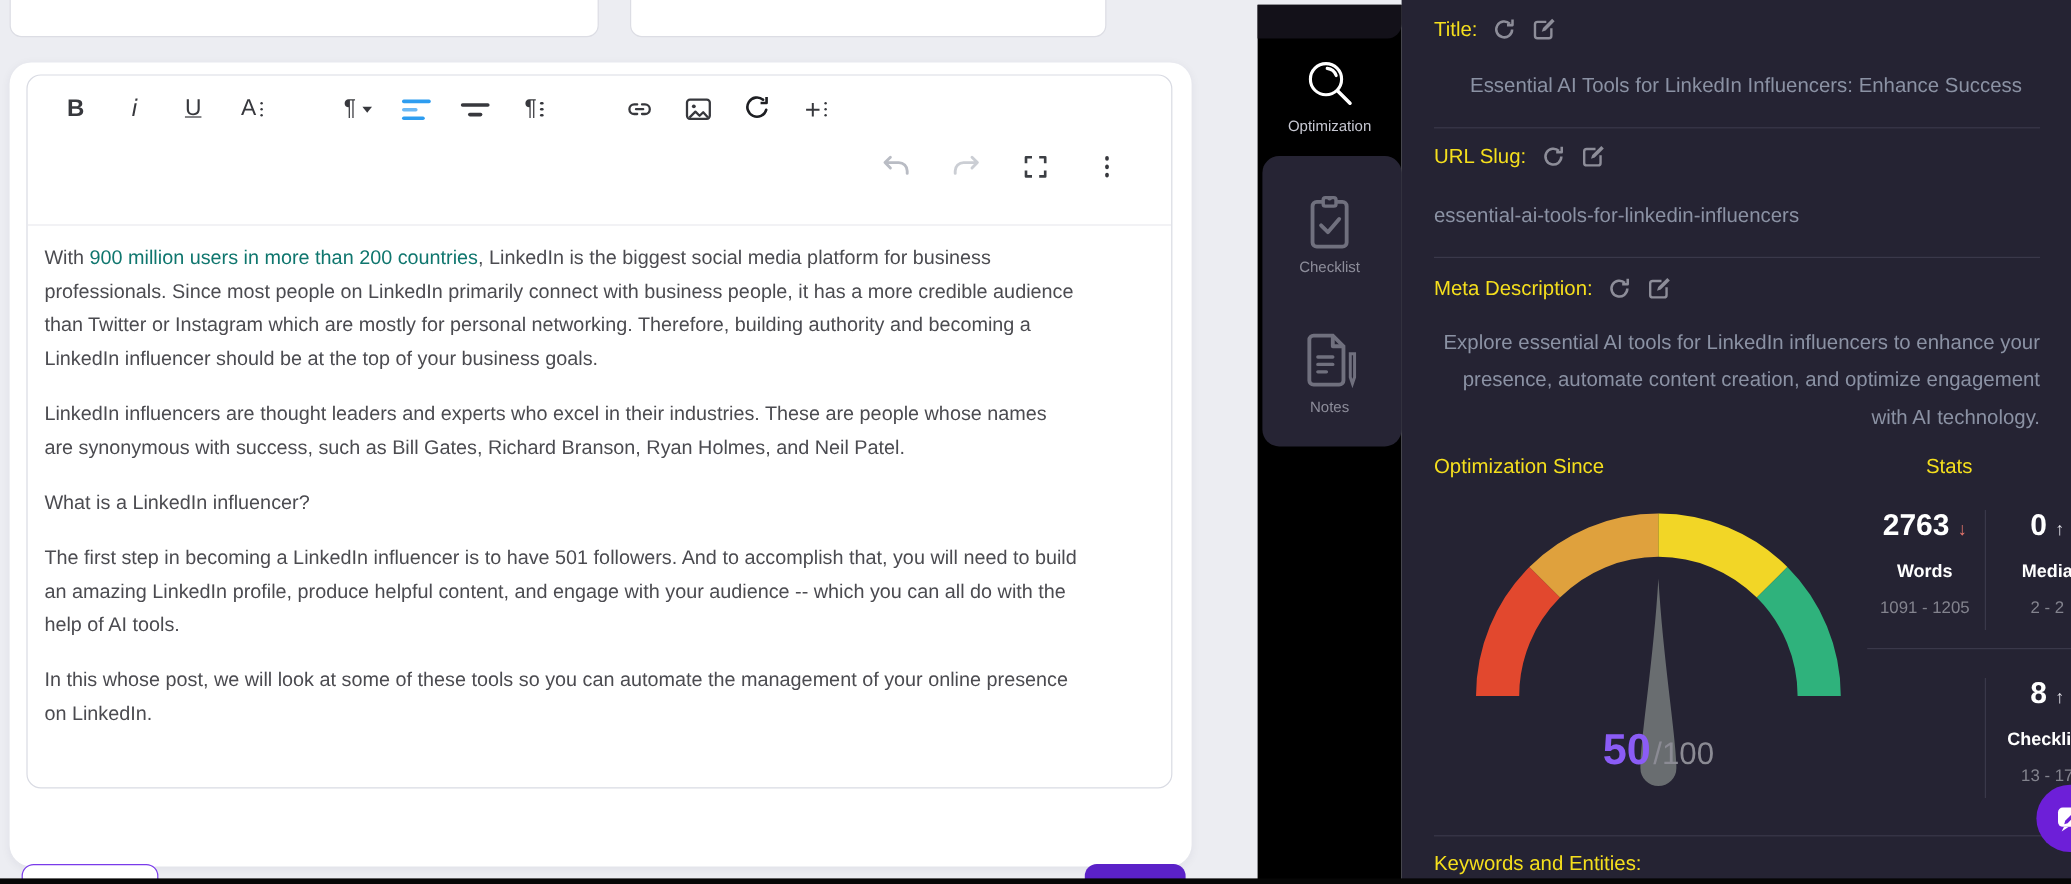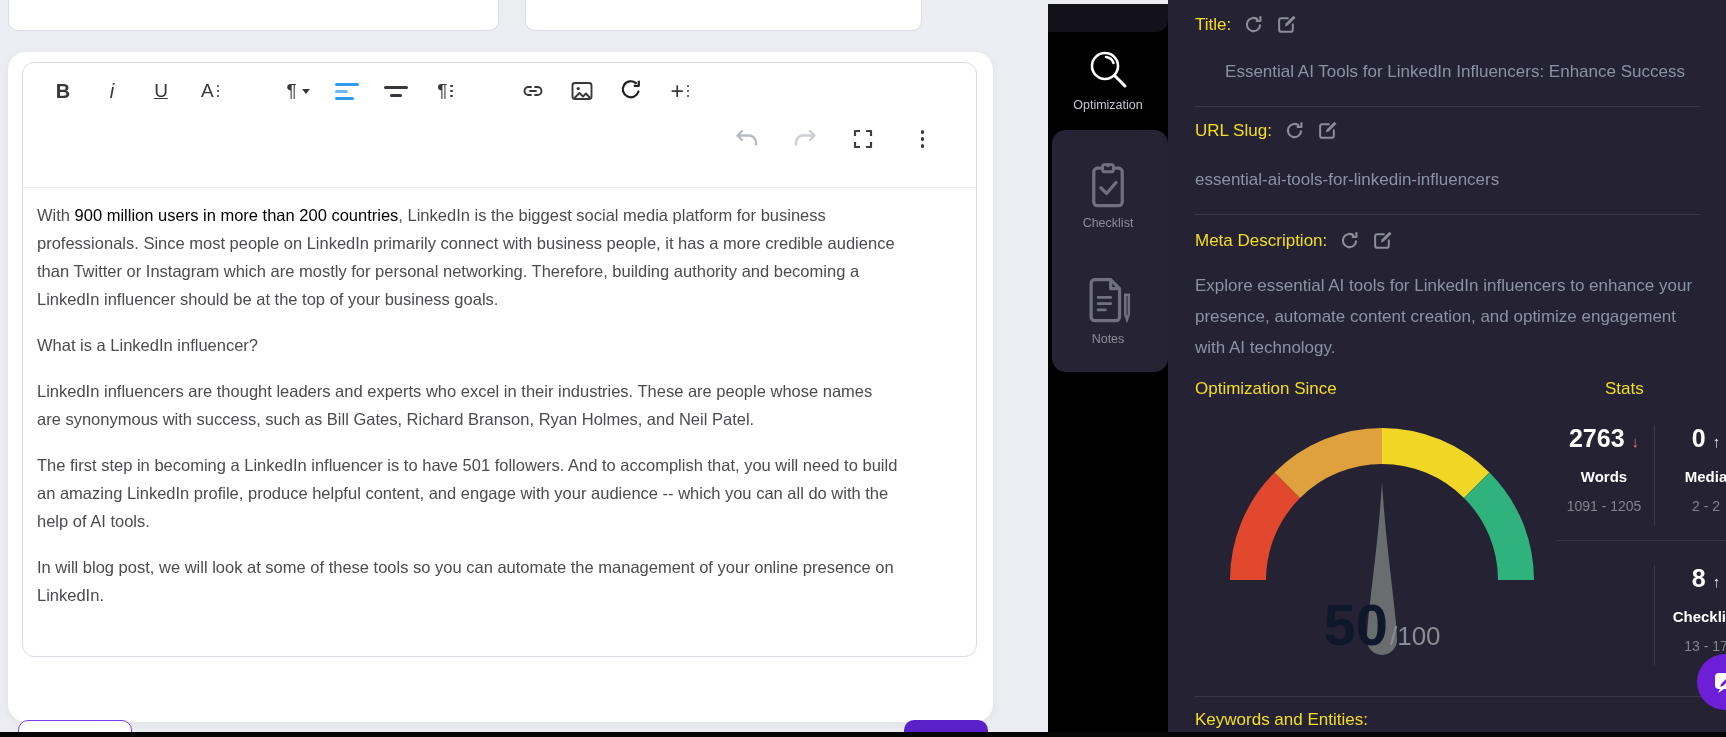--- a/index.html
+++ b/index.html
@@ -32,21 +32,21 @@
   .bars{display:flex;flex-direction:column;gap:4px;align-items:flex-start;}
   .bars b{height:3px;border-radius:2px;background:#2e9df0;display:block;}
   .bars-c{display:flex;flex-direction:column;gap:5px;align-items:center;}
   .bars-c b{height:3px;border-radius:2px;background:#37383d;display:block;}
   .tb-row2{position:absolute;right:40px;top:62px;display:flex;align-items:center;gap:28px;}
   .tb-div{position:absolute;left:0;top:124px;width:100%;height:1px;background:#e9e9ee;}
 
   .etext{position:absolute;left:14px;top:138px;width:862px;color:#4b4b50;
          font-size:16.5px;line-height:28px;}
   .etext p{margin:0 0 18px 0;}
-  .elink{color:#000000;cursor:pointer;}
+  .elink{color:#0f766e;cursor:pointer;}
 
   
   .btn-delete{position:absolute;left:10px;top:668px;width:112px;height:46px;background:#fff;
               border:1.5px solid #7a3bea;border-radius:10px;color:#6d28d9;font-weight:700;
               font-size:16px;display:flex;align-items:center;justify-content:center;cursor:pointer;}
   .btn-save{position:absolute;left:896px;top:668px;width:84px;height:46px;background:#5b21c8;
             border:none;border-radius:10px;color:#fff;font-weight:700;font-size:16px;
             display:flex;align-items:center;justify-content:center;cursor:pointer;}
 
   .bottom-bar{position:absolute;left:0;top:732px;width:1726px;height:5px;background:#060606;}
@@ -74,21 +74,21 @@
   .stat-val{color:#fff;font-weight:700;font-size:25px;line-height:30px;}
   .stat-arrow-down{color:#e4736b;font-size:15px;font-weight:700;}
   .stat-arrow-up{color:#e8e8ef;font-size:15px;font-weight:700;}
   .stat-label{color:#fff;font-weight:700;font-size:15px;margin-top:11px;}
   .stat-range{color:#83838e;font-size:14px;margin-top:13px;}
   .vdiv{position:absolute;width:1px;background:#3a384a;}
   .hdiv{position:absolute;height:1px;background:#3a384a;}
 
   .score-wrap{position:absolute;left:1282px;top:598px;width:200px;display:flex;
               justify-content:center;align-items:baseline;gap:2px;}
-  .score-big{color:#0f172a;font-weight:700;font-size:58px;line-height:54px;}
+  .score-big{color:#8b5cf6;font-weight:700;font-size:36px;line-height:54px;}
   .score-max{color:#8b8b94;font-size:26px;}
 
   .fab{position:absolute;left:1697px;top:654px;width:56px;height:56px;border-radius:50%;
        background:#6d1fd8;display:flex;align-items:center;justify-content:center;cursor:pointer;}
 </style>
 </head>
 <body>
 
 <div class="app">
 
@@ -192,24 +192,24 @@
               <i style="width:3.5px;height:3.5px;"></i>
               <i style="width:3.5px;height:3.5px;"></i>
           </span>
         </div>
       </div>
 
       <div class="tb-div"></div>
 
       <div class="etext">
         <p><span>With </span><span class="elink">900 million users in more than 200 countries</span><span>, LinkedIn is the biggest social media platform for business professionals. Since most people on LinkedIn primarily connect with business people, it has a more credible audience than Twitter or Instagram which are mostly for personal networking. Therefore, building authority and becoming a LinkedIn influencer should be at the top of your business goals.</span></p>
+        <p>LinkedIn influencers are thought leaders and experts who excel in their industries. These are people whose names are synonymous with success, such as Bill Gates, Richard Branson, Ryan Holmes, and Neil Patel.</p>
         <p>What is a LinkedIn influencer?</p>
-        <p>LinkedIn influencers are thought leaders and experts who excel in their industries. These are people whose names are synonymous with success, such as Bill Gates, Richard Branson, Ryan Holmes, and Neil Patel.</p>
         <p>The first step in becoming a LinkedIn influencer is to have 501 followers. And to accomplish that, you will need to build an amazing LinkedIn profile, produce helpful content, and engage with your audience -- which you can all do with the help of AI tools.</p>
-        <p>In will blog post, we will look at some of these tools so you can automate the management of your online presence on LinkedIn.</p>
+        <p>In this whose post, we will look at some of these tools so you can automate the management of your online presence on LinkedIn.</p>
       </div>
     </div>
 
     <div class="btn-delete">Delete</div>
     <div class="btn-save">Save</div>
   </div>
 
   <div class="strip">
     <div class="strip-topblock"></div>
     <div class="strip-container"></div>
@@ -290,21 +290,21 @@
           <path d="M16.6 2.2v4.4h-4.4" fill="none" stroke="#8d8d99" stroke-width="2" stroke-linejoin="round"></path>
         </svg>
       </span>
       <span class="rowicon">
         <svg width="21" height="21" viewBox="0 0 20 20">
           <path d="M12 4H5a2 2 0 0 0-2 2v9a2 2 0 0 0 2 2h9a2 2 0 0 0 2-2V9" fill="none" stroke="#8d8d99" stroke-width="1.9"></path>
           <path d="M16.6 1.6l2 2-7.2 7.2-3 1 1-3z" fill="#8d8d99"></path>
         </svg>
       </span>
     </div>
-    <div class="gray-val" style="top:270px;width:505px;">Explore essential AI tools for LinkedIn influencers to enhance your presence, automate content creation, and optimize engagement with AI technology.</div>
+    <div class="gray-val" style="top:270px;width:505px;text-align:right;">Explore essential AI tools for LinkedIn influencers to enhance your presence, automate content creation, and optimize engagement with AI technology.</div>
 
     <div class="yellow abs" style="left:27px;top:379px;">Optimization Since</div>
     <div class="yellow abs" style="left:437px;top:379px;">Stats</div>
   </div>
 
   <svg class="abs" style="left:1195px;top:400px;" width="374" height="270" viewBox="0 0 374 270">
     <path d="M35,180 A152,152 0 0 1 79.5,72.5 L105,98 A116,116 0 0 0 71,180 Z" fill="#e2482e"></path>
     <path d="M79.5,72.5 A152,152 0 0 1 187,28 L187,64 A116,116 0 0 0 105,98 Z" fill="#dfa13d"></path>
     <path d="M187,28 A152,152 0 0 1 294.5,72.5 L269,98 A116,116 0 0 0 187,64 Z" fill="#f2d626"></path>
     <path d="M294.5,72.5 A152,152 0 0 1 339,180 L303,180 A116,116 0 0 0 269,98 Z" fill="#2fb27c"></path>

